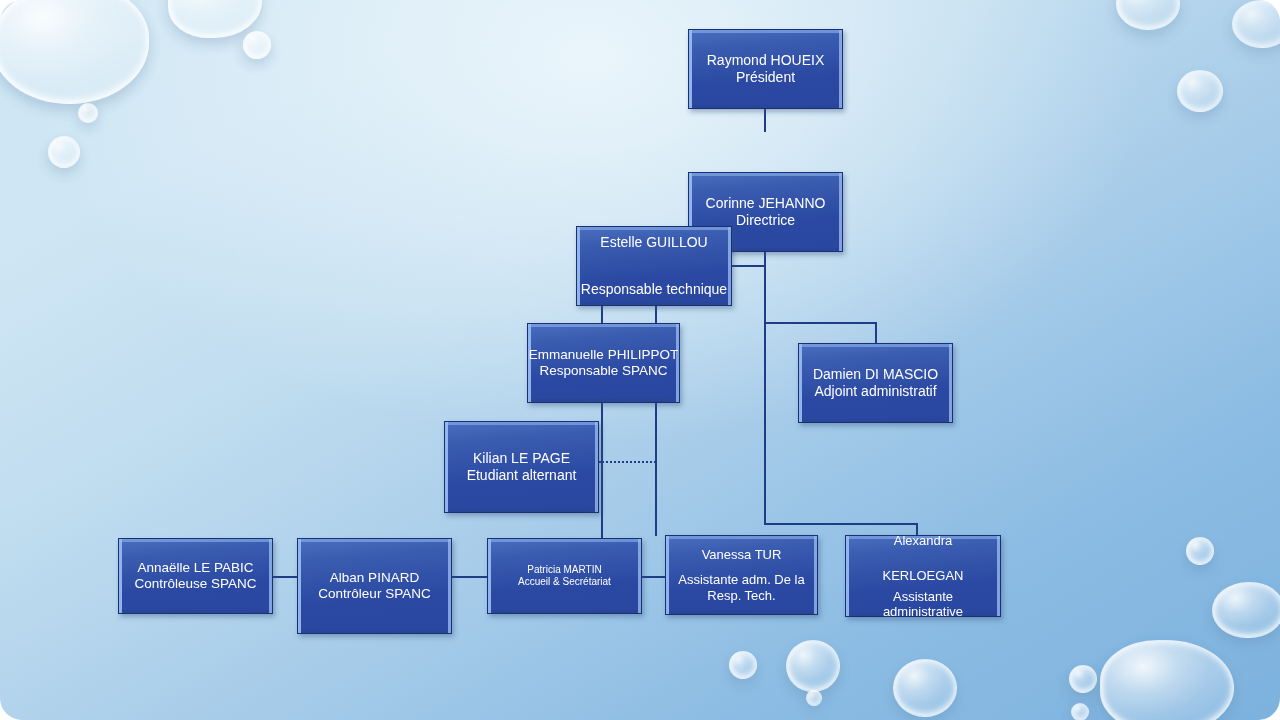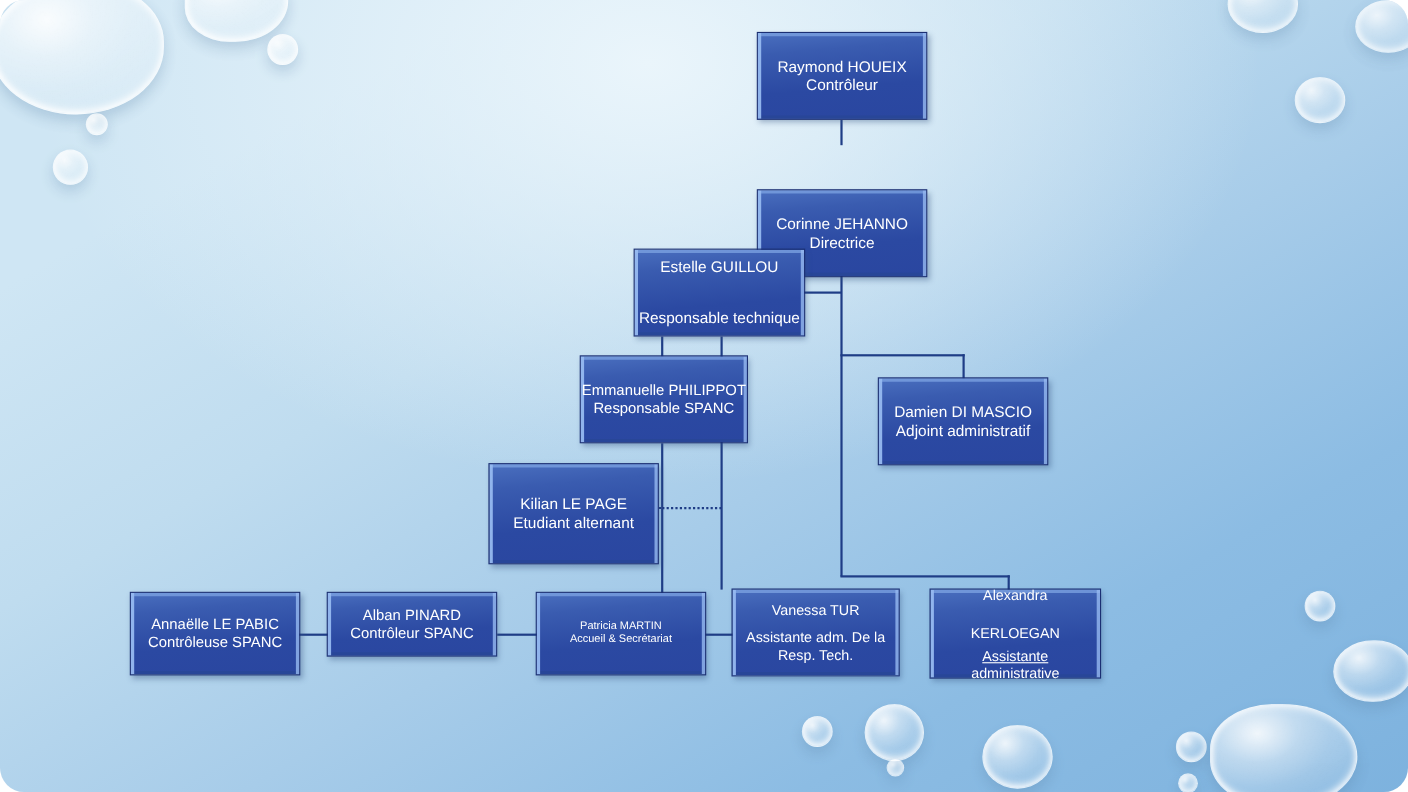--- a/index.html
+++ b/index.html
@@ -107,21 +107,21 @@
       <div class="conn v" style="left: 601px; top: 306px; height: 18px;"></div>
       <div class="conn v" style="left: 601px; top: 403px; height: 136px;"></div>
       <div class="conn dotted" style="left: 599px; top: 461px; width: 57px;"></div>
       <div class="conn h" style="left: 452px; top: 576px; width: 36px;"></div>
       <div class="conn h" style="left: 272px; top: 576px; width: 26px;"></div>
       <div class="conn h" style="left: 641px; top: 576px; width: 25px;"></div>
     </div>
   <div id="nodes-layer">
       <div class="node" style="left: 688px; top: 29px; width: 155px; height: 80px; font-size: 14px;">
         <span class="ln">Raymond HOUEIX</span>
-        <span class="ln">Contrôleur</span>
+        <span class="ln">Président</span>
       </div>
       <div class="node" style="left: 688px; top: 132px; width: 155px; height: 80px; font-size: 14px; margin-top: 40px;">
         <span class="ln">Corinne JEHANNO</span>
         <span class="ln">Directrice</span>
       </div>
       <div class="node" style="left: 576px; top: 226px; width: 156px; height: 80px; font-size: 14px; gap: 30px;">
         <span class="ln">Estelle GUILLOU</span>
         <span class="ln">Responsable technique</span>
       </div>
       <div class="node" style="left: 527px; top: 323px; width: 153px; height: 80px; font-size: 13.5px;">
@@ -133,33 +133,33 @@
         <span class="ln">Adjoint administratif</span>
       </div>
       <div class="node" style="left: 444px; top: 421px; width: 155px; height: 92px; font-size: 14px;">
         <span class="ln">Kilian LE PAGE</span>
         <span class="ln">Etudiant alternant</span>
       </div>
       <div class="node" style="left: 118px; top: 538px; width: 155px; height: 76px; font-size: 13.5px;">
         <span class="ln">Annaëlle LE PABIC</span>
         <span class="ln">Contrôleuse SPANC</span>
       </div>
-      <div class="node" style="left: 297px; top: 538px; width: 155px; height: 59px; font-size: 13.5px;">
+      <div class="node" style="left: 297px; top: 538px; width: 155px; height: 96px; font-size: 13.5px;">
         <span class="ln">Alban PINARD</span>
         <span class="ln">Contrôleur SPANC</span>
       </div>
       <div class="node" style="left: 487px; top: 538px; width: 155px; height: 76px; font-size: 10px;">
         <span class="ln">Patricia MARTIN</span>
         <span class="ln">Accueil &amp; Secrétariat</span>
       </div>
       <div class="node" style="left: 665px; top: 535px; width: 153px; height: 80px; font-size: 13px;">
         <span class="ln">Vanessa TUR</span>
         <span class="ln" style="margin-top: 10px;">Assistante adm. De la</span>
         <span class="ln">Resp. Tech.</span>
       </div>
       <div class="node" style="left: 845px; top: 535px; width: 156px; height: 82px; font-size: 13px;">
         <span class="ln">Alexandra</span>
         <span class="ln" style="margin-top: 20px;">KERLOEGAN</span>
-        <span class="ln" style="margin-top: 5px; text-decoration: underline;">Assistante</span>
+        <span class="ln" style="margin-top: 5px;">Assistante</span>
         <span class="ln">administrative</span>
       </div>
     </div>
 </div>
 
 </body></html>

